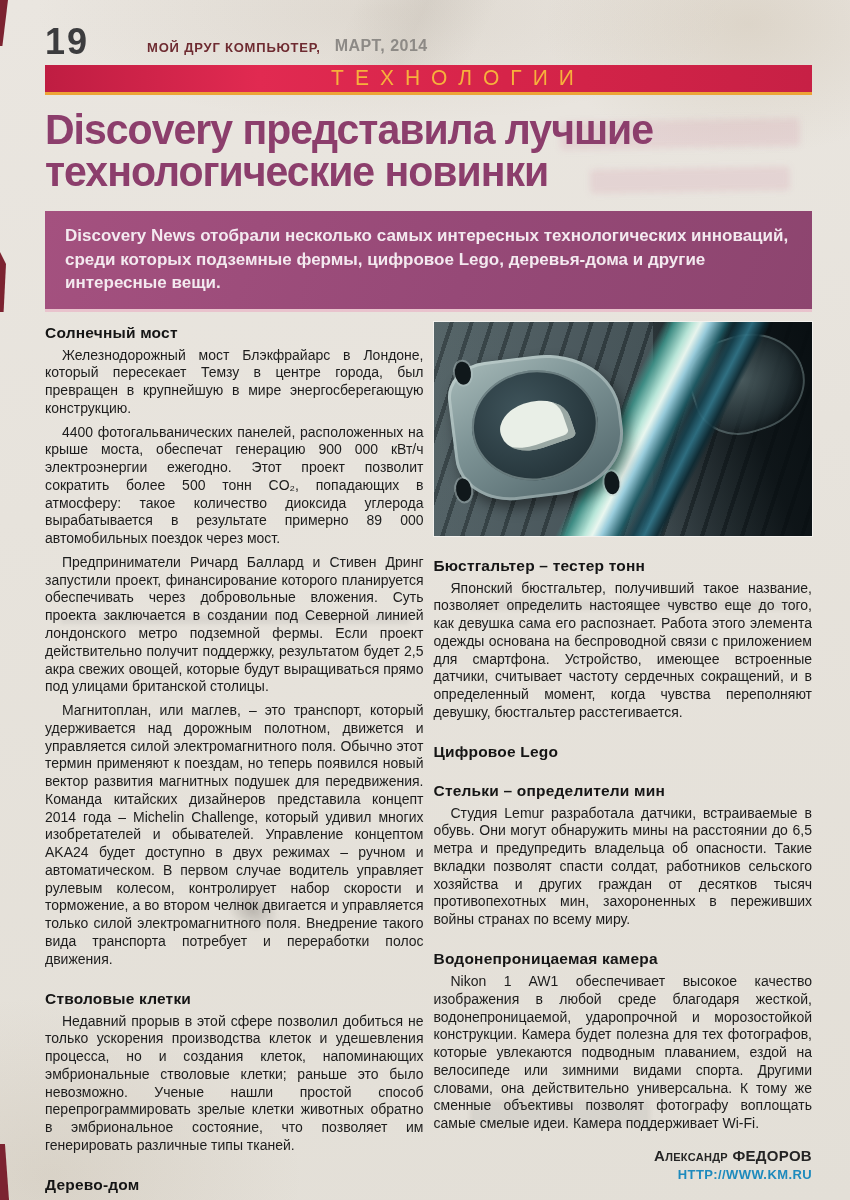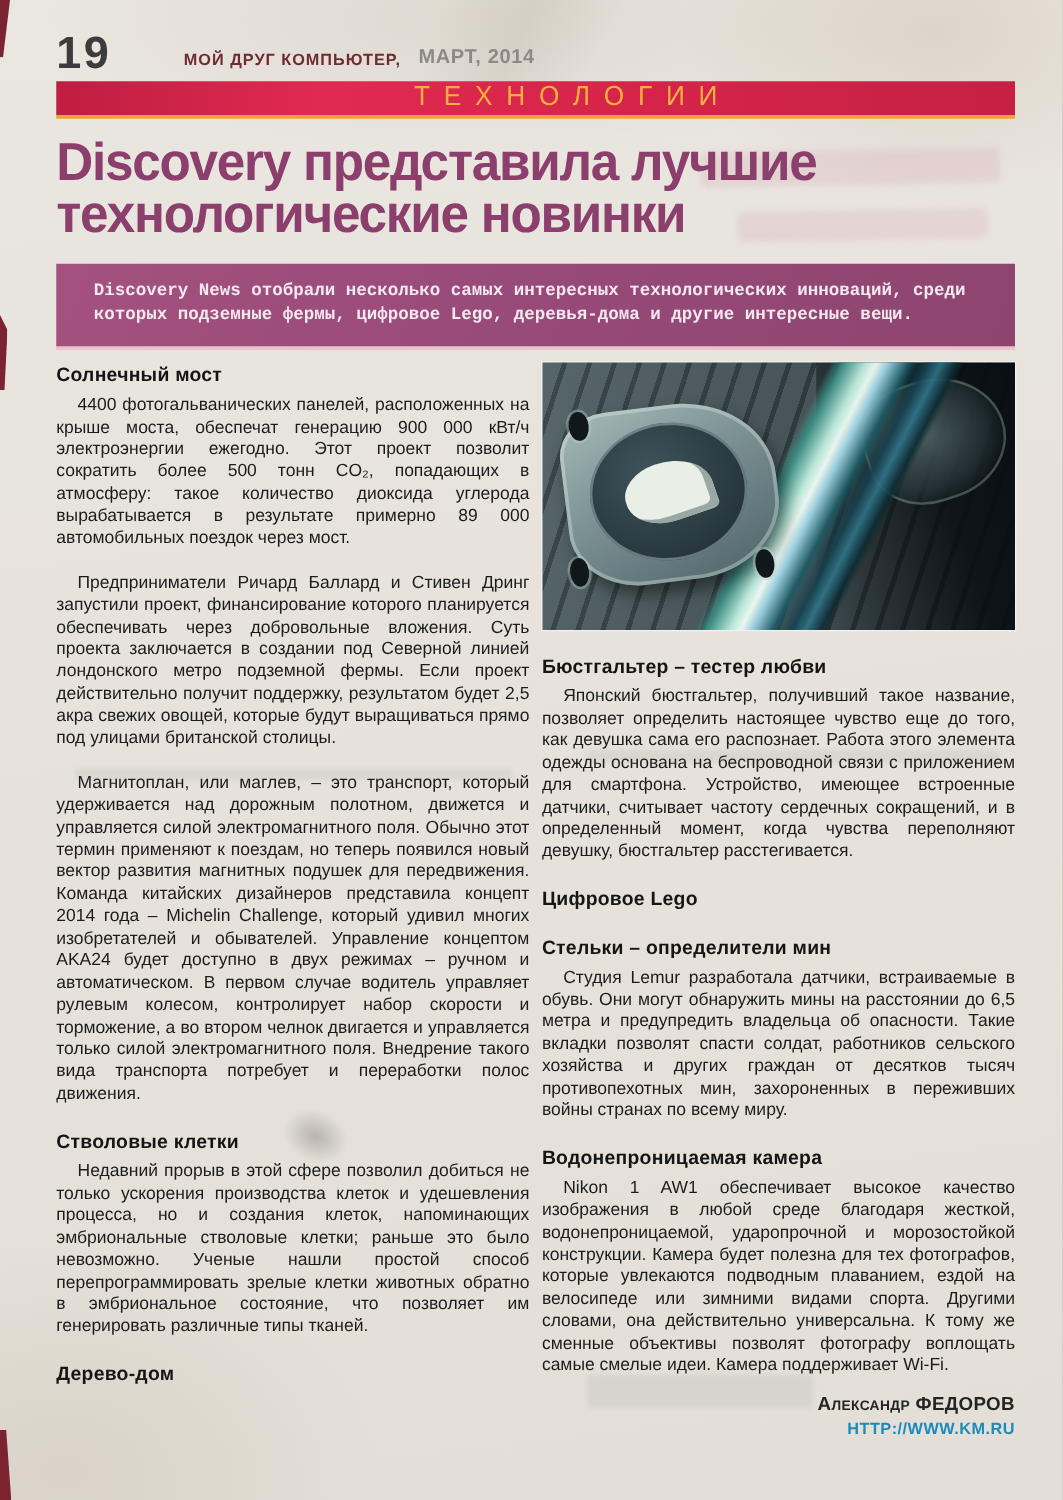--- a/index.html
+++ b/index.html
@@ -42,33 +42,33 @@
 
   
   h1.headline{
     margin:14px 0 0 0;width:730px;
     font-size:41px;line-height:.98;font-weight:bold;letter-spacing:-1px;
     color:#8c3e6c;transform:scaleY(1.04);transform-origin:left top;
   }
 
   
   .lead{
-    margin-top:22px;padding:13px 18px 14px 30px;
+    margin-top:22px;padding:13px 18px 14px 20px;
     background:linear-gradient(110deg,#a4517f 0%,#964977 55%,#8d456f 100%);
     box-shadow:0 3px 0 rgba(233,168,192,.55);
-    color:#f3e9ef;font-weight:bold;font-size:14px;line-height:1.38;font-family:Liberation Mono, monospace;
+    color:#f3e9ef;font-weight:bold;font-size:17px;line-height:1.38;
   }
 
   
   .columns{display:flex;gap:10px;margin-top:13px;}
   .col{flex:1;min-width:0;}
   h3.sec{font-size:15.5px;font-weight:bold;color:#151515;margin:21px 0 5px 0;letter-spacing:.2px;}
   .col h3.sec:first-child{margin-top:2px;}
   p.body{margin:0;font-size:14px;line-height:1.27;text-align:justify;text-indent:17px;color:#1c1c1c;}
-  p.body + p.body{margin-top:18px;}
+  p.body + p.body{margin-top:6px;}
 
   
   figure.photo{margin:0 0 6px 0;position:relative;width:100%;height:214px;overflow:hidden;
     background:linear-gradient(100deg,#4c5c60 0%,#3a484d 55%,#222d31 100%);
     box-shadow:0 0 0 1px rgba(255,255,255,.5);}
   .planks{position:absolute;inset:0;
     background:repeating-linear-gradient(108deg,rgba(255,255,255,.06) 0 15px,rgba(0,0,0,.22) 15px 19px);}
   .darkright{position:absolute;top:0;right:-6%;width:48%;height:100%;
     background:linear-gradient(70deg,transparent 0%,rgba(8,14,17,.85) 55%,#070d10 100%);}
   .streak{position:absolute;top:-30%;height:170%;transform:rotate(27deg);}
@@ -139,20 +139,21 @@
     </div>
 
     <h1 class="headline">Discovery представила лучшие технологические новинки</h1>
 
     <div class="lead">Discovery News отобрали несколько самых интересных технологических инноваций, среди которых подземные фермы, цифровое Lego, деревья-дома и другие интересные вещи.</div>
 
     <div class="columns">
 
       <div class="col">
         <h3 class="sec">Солнечный мост</h3>
+        <p class="body">Железнодорожный мост Блэкфрайарс в Лондоне, который пересекает Темзу в центре города, был превращен в крупнейшую в мире энергосберегающую конструкцию.</p>
         <p class="body">4400 фотогальванических панелей, расположенных на крыше моста, обеспечат генерацию 900 000 кВт/ч электроэнергии ежегодно. Этот проект позволит сократить более 500 тонн CO₂, попадающих в атмосферу: такое количество диоксида углерода вырабатывается в результате примерно 89 000 автомобильных поездок через мост.</p>
 
         <p class="body">Предприниматели Ричард Баллард и Стивен Дринг запустили проект, финансирование которого планируется обеспечивать через добровольные вложения. Суть проекта заключается в создании под Северной линией лондонского метро подземной фермы. Если проект действительно получит поддержку, результатом будет 2,5 акра свежих овощей, которые будут выращиваться прямо под улицами британской столицы.</p>
 
         <p class="body">Магнитоплан, или маглев, – это транспорт, который удерживается над дорожным полотном, движется и управляется силой электромагнитного поля. Обычно этот термин применяют к поездам, но теперь появился новый вектор развития магнитных подушек для передвижения. Команда китайских дизайнеров представила концепт 2014 года – Michelin Challenge, который удивил многих изобретателей и обывателей. Управление концептом AKA24 будет доступно в двух режимах – ручном и автоматическом. В первом случае водитель управляет рулевым колесом, контролирует набор скорости и торможение, а во втором челнок двигается и управляется только силой электромагнитного поля. Внедрение такого вида транспорта потребует и переработки полос движения.</p>
 
         <h3 class="sec">Стволовые клетки</h3>
         <p class="body">Недавний прорыв в этой сфере позволил добиться не только ускорения производства клеток и удешевления процесса, но и создания клеток, напоминающих эмбриональные стволовые клетки; раньше это было невозможно. Ученые нашли простой способ перепрограммировать зрелые клетки животных обратно в эмбриональное состояние, что позволяет им генерировать различные типы тканей.</p>
 
         <h3 class="sec">Дерево-дом</h3>
@@ -169,21 +170,21 @@
           <div class="pod">
             <div class="canopy">
               <div class="swan"></div>
             </div>
             <div class="wheel w1"></div>
             <div class="wheel w2"></div>
             <div class="wheel w3"></div>
           </div>
         </figure>
 
-        <h3 class="sec">Бюстгальтер – тестер любви</h3>
+        <h3 class="sec">Бюстгальтер – тестер тонн</h3>
         <p class="body">Японский бюстгальтер, получивший такое название, позволяет определить настоящее чувство еще до того, как девушка сама его распознает. Работа этого элемента одежды основана на беспроводной связи с приложением для смартфона. Устройство, имеющее встроенные датчики, считывает частоту сердечных сокращений, и в определенный момент, когда чувства переполняют девушку, бюстгальтер расстегивается.</p>
 
         <h3 class="sec">Цифровое Lego</h3>
 
         <h3 class="sec">Стельки – определители мин</h3>
         <p class="body">Студия Lemur разработала датчики, встраиваемые в обувь. Они могут обнаружить мины на расстоянии до 6,5 метра и предупредить владельца об опасности. Такие вкладки позволят спасти солдат, работников сельского хозяйства и других граждан от десятков тысяч противопехотных мин, захороненных в переживших войны странах по всему миру.</p>
 
         <h3 class="sec">Водонепроницаемая камера</h3>
         <p class="body">Nikon 1 AW1 обеспечивает высокое качество изображения в любой среде благодаря жесткой, водонепроницаемой, ударопрочной и морозостойкой конструкции. Камера будет полезна для тех фотографов, которые увлекаются подводным плаванием, ездой на велосипеде или зимними видами спорта. Другими словами, она действительно универсальна. К тому же сменные объективы позволят фотографу воплощать самые смелые идеи. Камера поддерживает Wi-Fi.</p>
 

